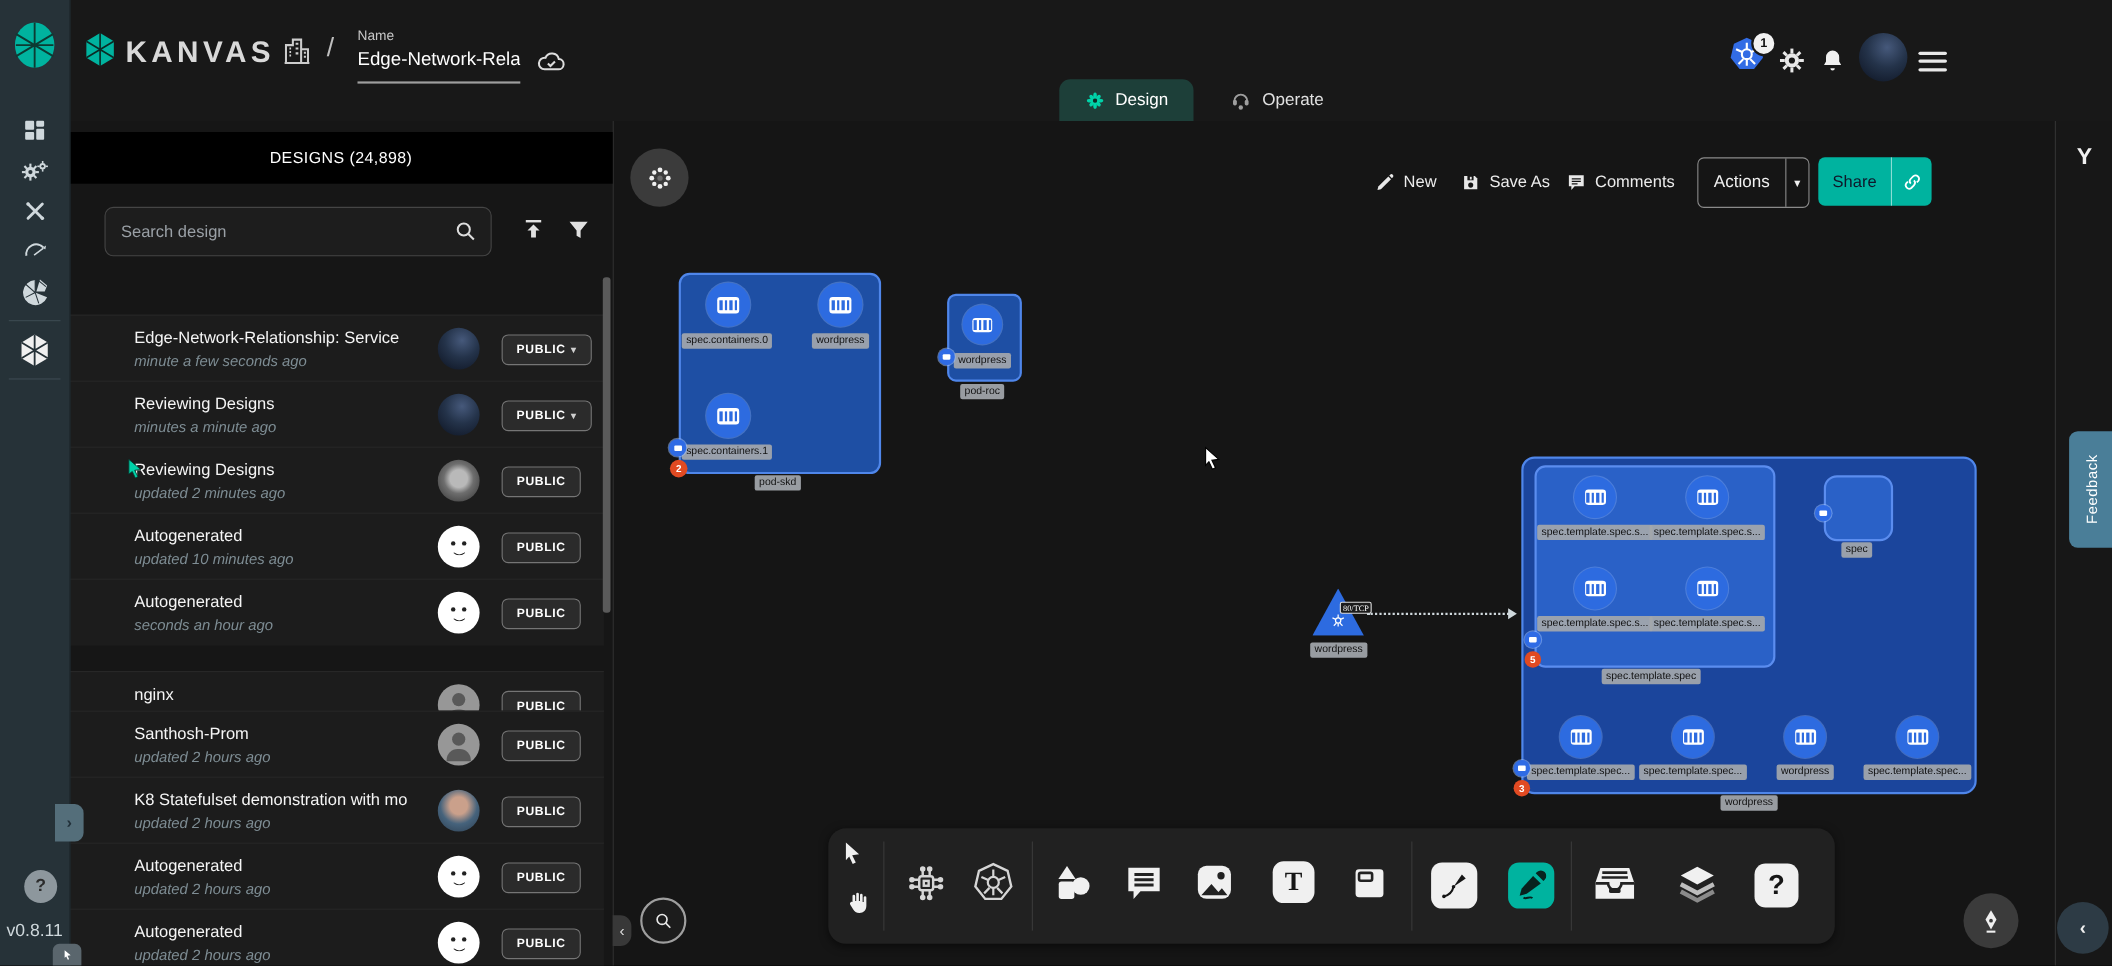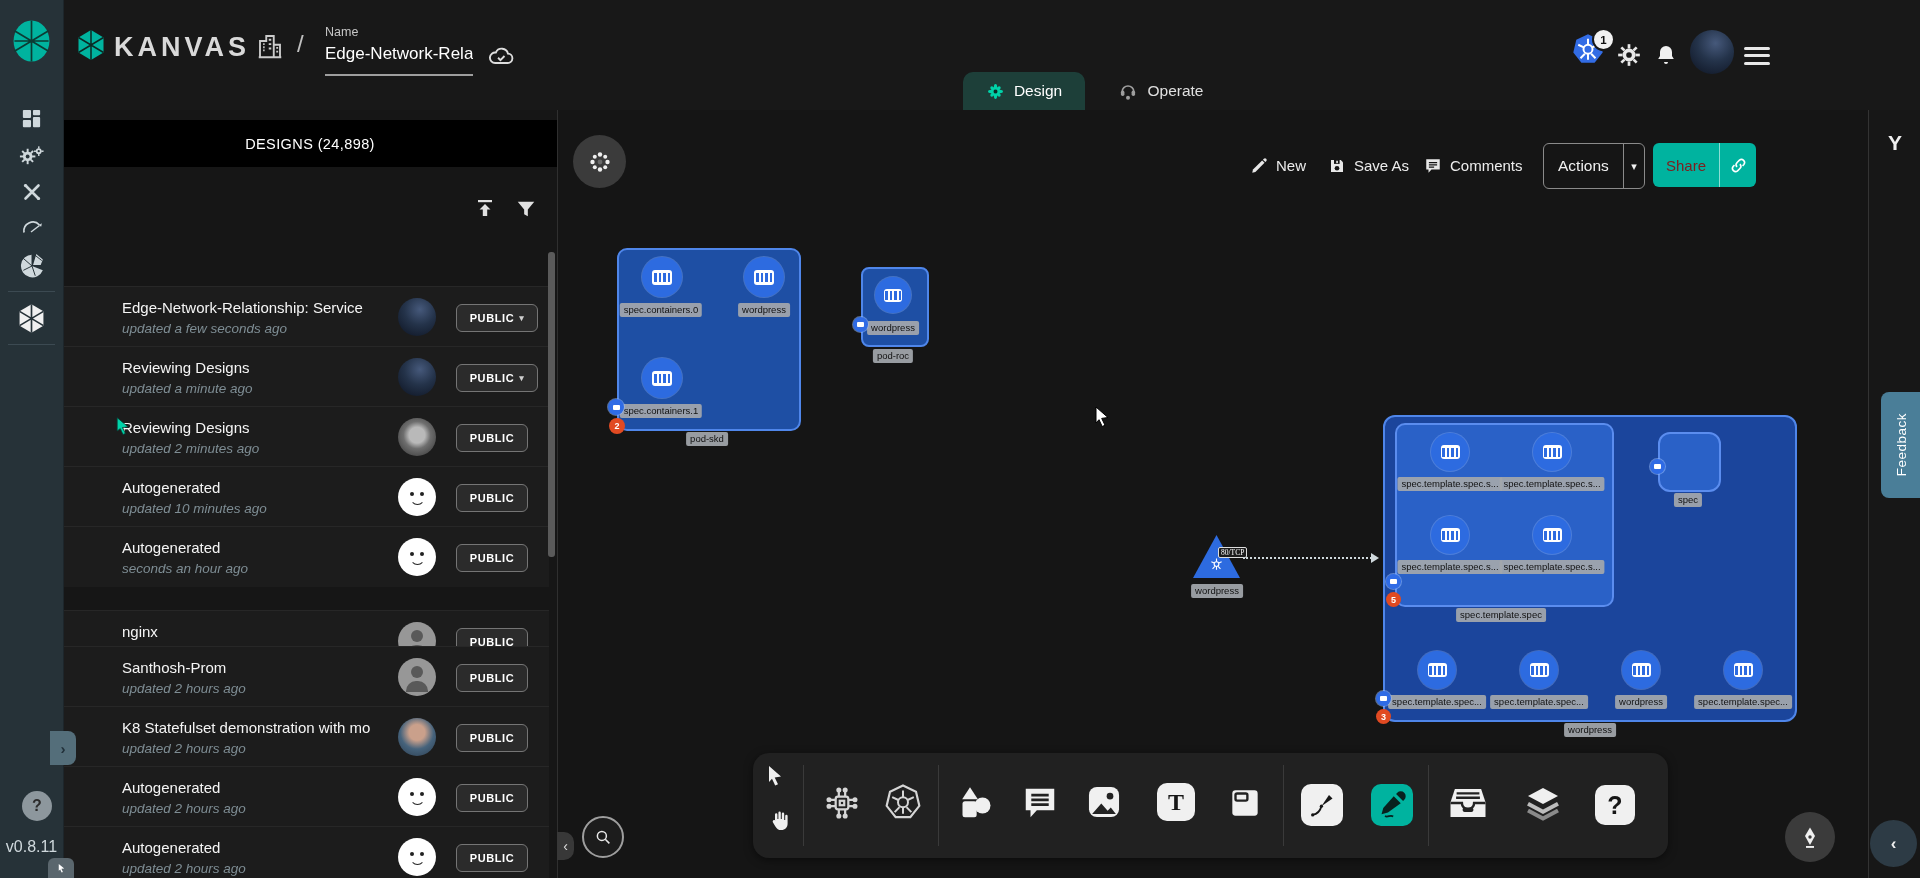--- a/index.html
+++ b/index.html
@@ -57,21 +57,21 @@
   .teal-dash{border-top:2px dashed #00b39f;}
 
   
   .round-btn{border-radius:50%;background:#3b3b3b;}
   .action-item{display:flex;align-items:center;gap:8px;color:#ececec;font-size:15px;}
   .actions-btn{border:1.5px solid #8a8a8a;border-radius:6px;display:flex;align-items:stretch;color:#f0f0f0;}
   .actions-label{padding:0 14px;display:flex;align-items:center;font-size:15.5px;}
   .actions-div{width:1.5px;background:#8a8a8a;}
   .actions-caret{width:30px;display:flex;align-items:center;justify-content:center;font-size:11px;}
   .share-btn{background:#00b39f;border-radius:6px;display:flex;align-items:stretch;}
-  .share-label{flex:1;display:flex;align-items:center;justify-content:center;color:#7f1d1d;font-size:15px;font-weight:500;}
+  .share-label{flex:1;display:flex;align-items:center;justify-content:center;color:#0f172a;font-size:15px;font-weight:500;}
   .share-div{width:1px;background:rgba(255,255,255,.55);}
   .share-link{width:36px;display:flex;align-items:center;justify-content:center;}
 
   
   .grp{border:2px solid #4f86ea;border-radius:10px;background:#1e4fa4;}
   .grp-inner{border:2px solid #5b8def;border-radius:10px;background:#2a61c7;}
   .node-circle{border-radius:50%;background:#2d6be0;display:flex;align-items:center;justify-content:center;box-shadow:0 0 0 1px rgba(140,180,255,.35);}
   .cont-glyph{background:#fff;border-radius:3px;display:flex;align-items:center;justify-content:center;gap:2px;}
   .cont-glyph i{display:block;width:2.5px;height:9px;background:#2d6be0;}
   .chip{position:absolute;transform:translateX(-50%);background:rgba(162,167,172,.93);color:#111;font-size:9.5px;padding:1px 4px;border-radius:2px;white-space:nowrap;line-height:12px;}
@@ -282,44 +282,53 @@
           <path d="M6 2l12 10-6.2.8 3.2 6.7-2.7 1.3-3.1-6.6L6 17z"></path>
         </svg>
     </div>
   </div>
 
   <div class="abs" id="panel">
     <div class="abs panel-titlebar ctr" style="left:0;top:10px;width:494px;height:47px">
         <span>DESIGNS (24,898)</span>
       </div>
 
+    <div class="abs search-box flex" style="left:32px;top:78px;width:350px;height:43px">
+      <span class="search-ph" style="margin-left:14px">Search design</span>
+      <span class="abs" style="right:12px;top:10px">
+        <svg viewBox="0 0 24 24" width="22" height="22" fill="none" stroke="#dddddd" stroke-width="2">
+            <circle cx="10.5" cy="10.5" r="6"></circle>
+            <path d="M15 15l5.5 5.5"></path>
+          </svg>
+      </span>
+    </div>
     <div class="abs" style="left:410px;top:87px;width:24px;height:24px">
       <svg viewBox="0 0 24 24" width="24" height="24" fill="#e0e0e0">
           <rect x="5" y="3" width="14" height="2.2"></rect>
           <path d="M12 7l5.5 5.5h-3.3V19h-4.4v-6.5H6.5z"></path>
         </svg>
     </div>
     <div class="abs" style="left:452px;top:88px;width:22px;height:22px">
       <svg viewBox="0 0 24 24" width="22" height="22" fill="#e0e0e0">
           <path d="M3 4h18l-7 8.5V20l-4-2.2v-5.3z"></path>
         </svg>
     </div>
 
     <div class="abs design-row" style="left:0;top:140px;width:486px;height:60px">
       <div class="abs row-title" style="left:59px;top:12px;width:270px">Edge-Network-Relationship: Service</div>
-      <div class="abs row-sub" style="left:59px;top:34px">updated a few seconds ago</div>
+      <div class="abs row-sub" style="left:59px;top:34px">minute a few seconds ago</div>
       <div class="abs avatar" style="left:335px;top:11px;width:38px;height:38px" data-avatar="dark"></div>
       <div class="abs pub-badge" style="left:393px;top:17px;width:80px;height:26px">
           <span>PUBLIC</span>
           <span class="pub-caret">▾</span>
         </div>
     </div>
     <div class="abs design-row" style="left:0;top:200px;width:486px;height:60px">
       <div class="abs row-title" style="left:59px;top:12px;width:270px">Reviewing Designs</div>
-      <div class="abs row-sub" style="left:59px;top:34px">updated a minute ago</div>
+      <div class="abs row-sub" style="left:59px;top:34px">minutes a minute ago</div>
       <div class="abs avatar" style="left:335px;top:11px;width:38px;height:38px" data-avatar="dark"></div>
       <div class="abs pub-badge" style="left:393px;top:17px;width:80px;height:26px">
           <span>PUBLIC</span>
           <span class="pub-caret">▾</span>
         </div>
     </div>
     <div class="abs design-row" style="left:0;top:260px;width:486px;height:60px">
       <div class="abs row-title" style="left:59px;top:12px;width:270px">Reviewing Designs</div>
       <div class="abs row-sub" style="left:59px;top:34px">updated 2 minutes ago</div>
       <div class="abs avatar" style="left:335px;top:11px;width:38px;height:38px" data-avatar="masked"></div>

